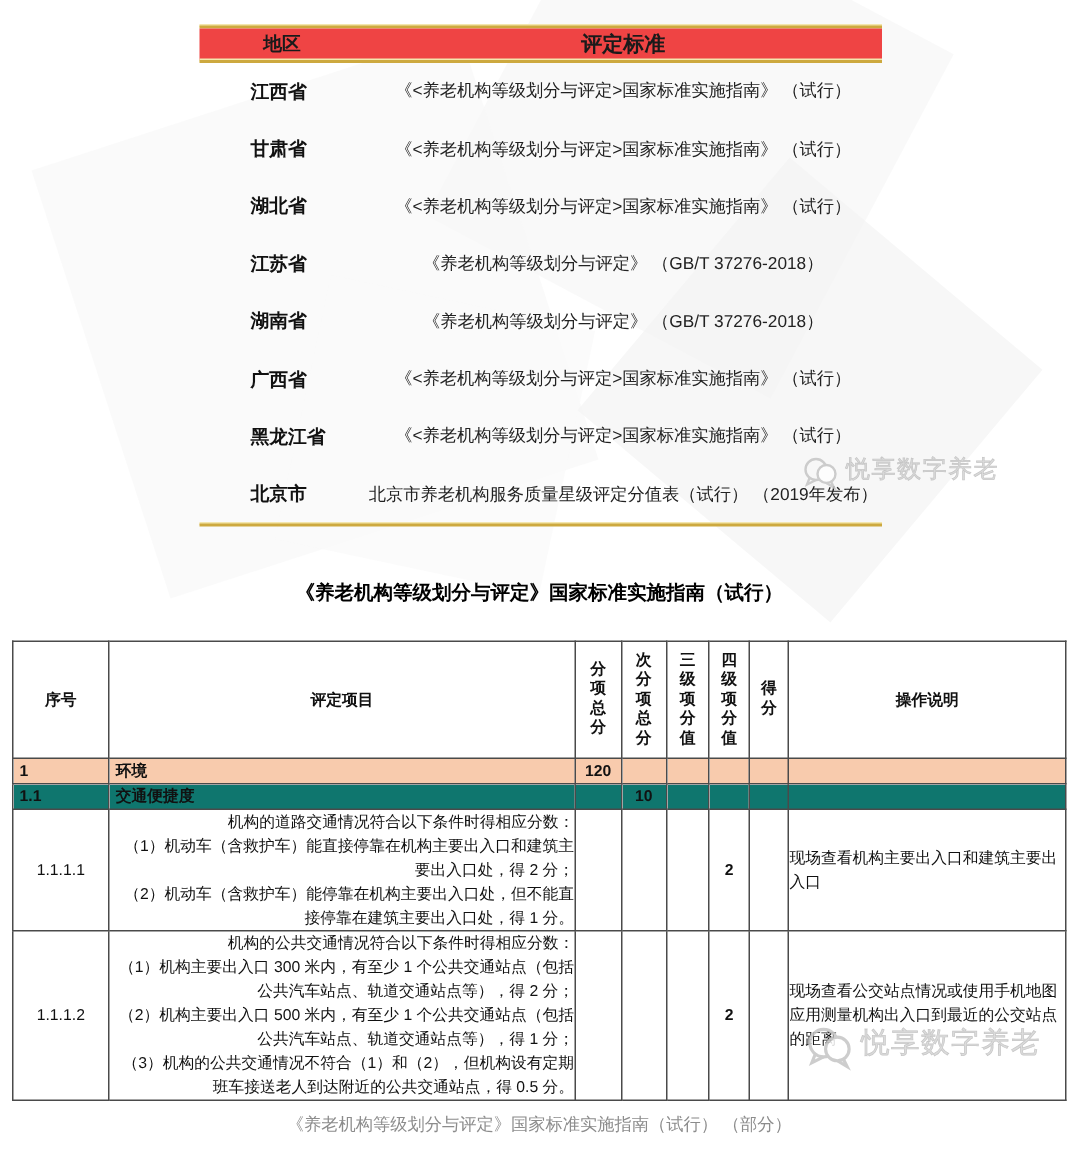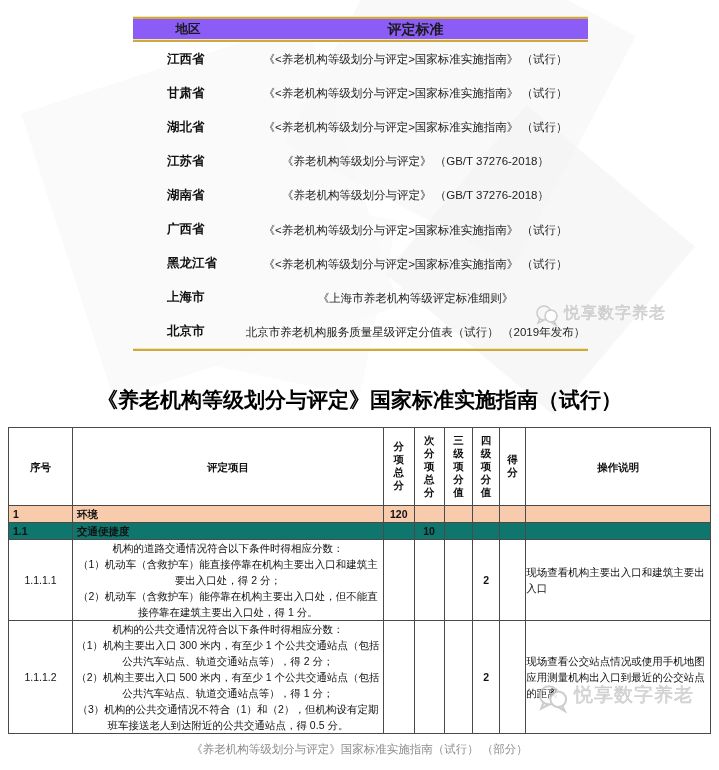--- a/index.html
+++ b/index.html
@@ -9,32 +9,32 @@
   
   .bg-shape{position:absolute;background:#f6f6f6;opacity:.7;}
   .bg-1{width:260px;height:260px;left:330px;top:-40px;transform:rotate(28deg);}
   .bg-2{width:300px;height:300px;left:60px;top:60px;transform:rotate(-18deg);background:#f8f8f8;}
   .bg-3{width:220px;height:220px;left:430px;top:150px;transform:rotate(40deg);background:#f4f4f4;}
   .bg-4{width:180px;height:180px;left:200px;top:200px;transform:rotate(12deg);background:#fafafa;}
 
   
   .region-table{position:absolute;left:133px;top:17px;width:455px;}
   .gold-line{height:2px;background:#cda93f;box-shadow:0 -1px 0 #f3e6ae;}
-  .region-head{display:flex;align-items:center;height:21px;background:#8b5cf6;}
+  .region-head{display:flex;align-items:center;height:21px;background:#ef4444;}
   .rh-region{width:110px;text-align:center;font-weight:bold;font-size:12.5px;}
   .rh-standard{flex:1;text-align:center;font-weight:bold;font-size:14px;}
   .region-body{display:flex;flex-direction:column;height:307px;}
   .region-row{flex:1;display:flex;align-items:center;}
   .rc-region{width:110px;padding-left:34px;box-sizing:border-box;font-weight:bold;font-size:12.5px;color:#111;}
   .rc-standard{flex:1;text-align:center;font-size:11.5px;color:#222;line-height:14px;}
   .rc-standard .line2{display:block;}
 
   
   .main-title{position:absolute;left:0;top:386px;width:719px;text-align:center;
-    font-size:21px;font-weight:bold;color:#000;}
+    font-size:13px;font-weight:bold;color:#000;}
 
   
   .detail-table{position:absolute;left:8px;top:427px;border-collapse:collapse;table-layout:fixed;width:703px;}
   .detail-table td,.detail-table th{border:1px solid #4a4a4a;padding:0;vertical-align:middle;
     font-size:10.5px;line-height:16px;color:#111;box-sizing:border-box;overflow:hidden;}
   .detail-table th{font-weight:bold;}
   .th-no{width:58px;}
   .th-item{width:281px;}
   .th-n1{width:28px;}.th-n2{width:27px;}.th-n3{width:26px;}.th-n4{width:24px;}.th-n5{width:24px;}
   .th-op{width:167px;}
@@ -44,21 +44,21 @@
   .c{text-align:center;}
   .row-l1 td{background:#f8cbad;height:17px;}
   .row-l2 td{background:#0f766e;height:17px;}
   .row-l1 .cell-no,.row-l2 .cell-no{padding-left:4px;font-weight:bold;}
   .row-l1 .cell-item,.row-l2 .cell-item{padding-left:4px;font-weight:bold;}
   .row-l2 .cell-item{}
   .num-b{font-weight:bold;text-align:center;}
   .row-detail1{height:81px;}
   .row-detail2{height:111px;}
   .cell-no-c{text-align:center;}
-  .cell-item-text{padding:1px 5px;white-space:pre-line;text-align:center;margin-left:34px;}
+  .cell-item-text{padding:1px 5px;white-space:pre-line;text-align:right;margin-left:34px;}
   .cell-op{padding:2px 6px;text-align:left;line-height:15px;}
 
   
   .caption{position:absolute;left:0;top:742px;width:719px;text-align:center;
     font-size:11.5px;color:#8c8c8c;}
 
   
   .watermark{position:absolute;display:flex;align-items:flex-start;gap:4px;color:#c3c3c3;opacity:.85;}
   .wm-top{left:534px;top:303px;}
   .wm-bottom{left:536px;top:682px;}
@@ -104,24 +104,20 @@
         <div class="rc-region">湖南省</div>
         <div class="rc-standard"><span>《养老机构等级划分与评定》 （GB/T 37276-2018）</span><span class="line2"></span></div>
       </div>
       <div class="region-row">
         <div class="rc-region">广西省</div>
         <div class="rc-standard"><span>《&lt;养老机构等级划分与评定&gt;国家标准实施指南》 （试行）</span><span class="line2"></span></div>
       </div>
       <div class="region-row">
         <div class="rc-region">黑龙江省</div>
         <div class="rc-standard"><span>《&lt;养老机构等级划分与评定&gt;国家标准实施指南》 （试行）</span><span class="line2"></span></div>
-      </div>
-      <div class="region-row">
-        <div class="rc-region">上海市</div>
-        <div class="rc-standard"><span>《上海市养老机构等级评定标准细则》</span><span class="line2"></span></div>
       </div>
       <div class="region-row">
         <div class="rc-region">北京市</div>
         <div class="rc-standard"><span>北京市养老机构服务质量星级评定分值表（试行） （2019年发布）</span><span class="line2"></span></div>
       </div>
     </div>
     <div class="gold-line"></div>
   </div>
 
   <div class="main-title">《养老机构等级划分与评定》国家标准实施指南（试行）</div>

